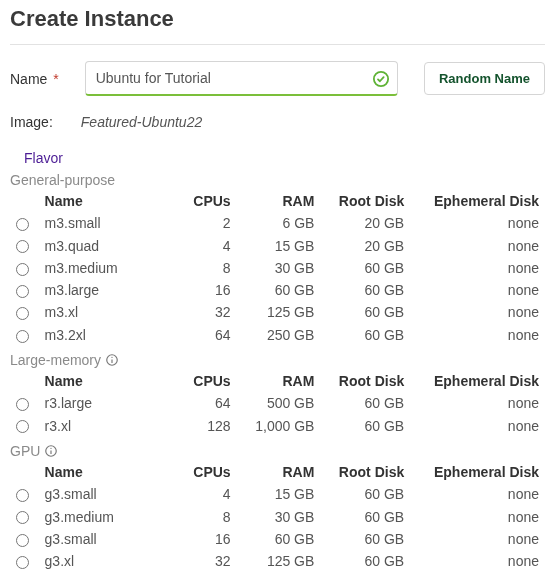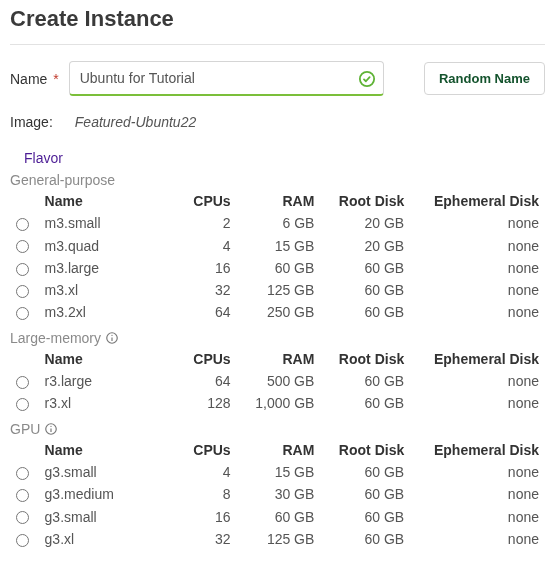--- a/index.html
+++ b/index.html
@@ -17,21 +17,21 @@
     font-weight: 600;
     margin: 0 0 12px 0;
     color: #3a3a3a;
   }
   hr.divider {
     border: none;
     border-top: 1px solid #e2e2e2;
     margin: 0 0 16px 0;
   }
   .row { display: flex; align-items: center; }
-  .name-row { gap: 10px; margin-bottom: 18px; }
+  .name-row { gap: 26px; margin-bottom: 18px; }
   .label { color: #333; }
   .req { color: #c0392b; margin-left: 2px; }
   .name-input-wrap {
     position: relative;
     flex: 1;
     max-width: 315px;
   }
   .name-input {
     width: 100%;
     padding: 8px 34px 8px 10px;
@@ -53,21 +53,21 @@
     border: 1px solid #d5d5d5;
     background: #fff;
     color: #14532d;
     font-weight: 600;
     font-size: 13px;
     padding: 8px 14px;
     border-radius: 4px;
     cursor: pointer;
     margin-left: auto;
   }
-  .image-row { margin-bottom: 20px; gap: 22px; }
+  .image-row { margin-bottom: 20px; gap: 28px; }
   .image-row .label { font-weight: 500; }
   .image-val { color: #555; font-style: italic; }
   .section-h {
     font-weight: 400;
     color: #4c1d95;
     margin: 4px 0 6px 14px;
   }
   .group-h {
     color: #8a8a8a;
     font-size: 14px;
@@ -177,20 +177,28 @@
             <td>6 GB</td>
             <td>20 GB</td>
             <td>none</td>
           </tr>
           <tr>
             <td class="radio-cell"><input type="radio" name="flavor" style=""></td>
             <td class="left">m3.quad</td>
             <td>4</td>
             <td>15 GB</td>
             <td>20 GB</td>
+            <td>none</td>
+          </tr>
+          <tr>
+            <td class="radio-cell"><input type="radio" name="flavor" style=""></td>
+            <td class="left">m3.medium</td>
+            <td>8</td>
+            <td>30 GB</td>
+            <td>60 GB</td>
             <td>none</td>
           </tr>
           <tr>
             <td class="radio-cell"><input type="radio" name="flavor" style=""></td>
             <td class="left">m3.large</td>
             <td>16</td>
             <td>60 GB</td>
             <td>60 GB</td>
             <td>none</td>
           </tr>

